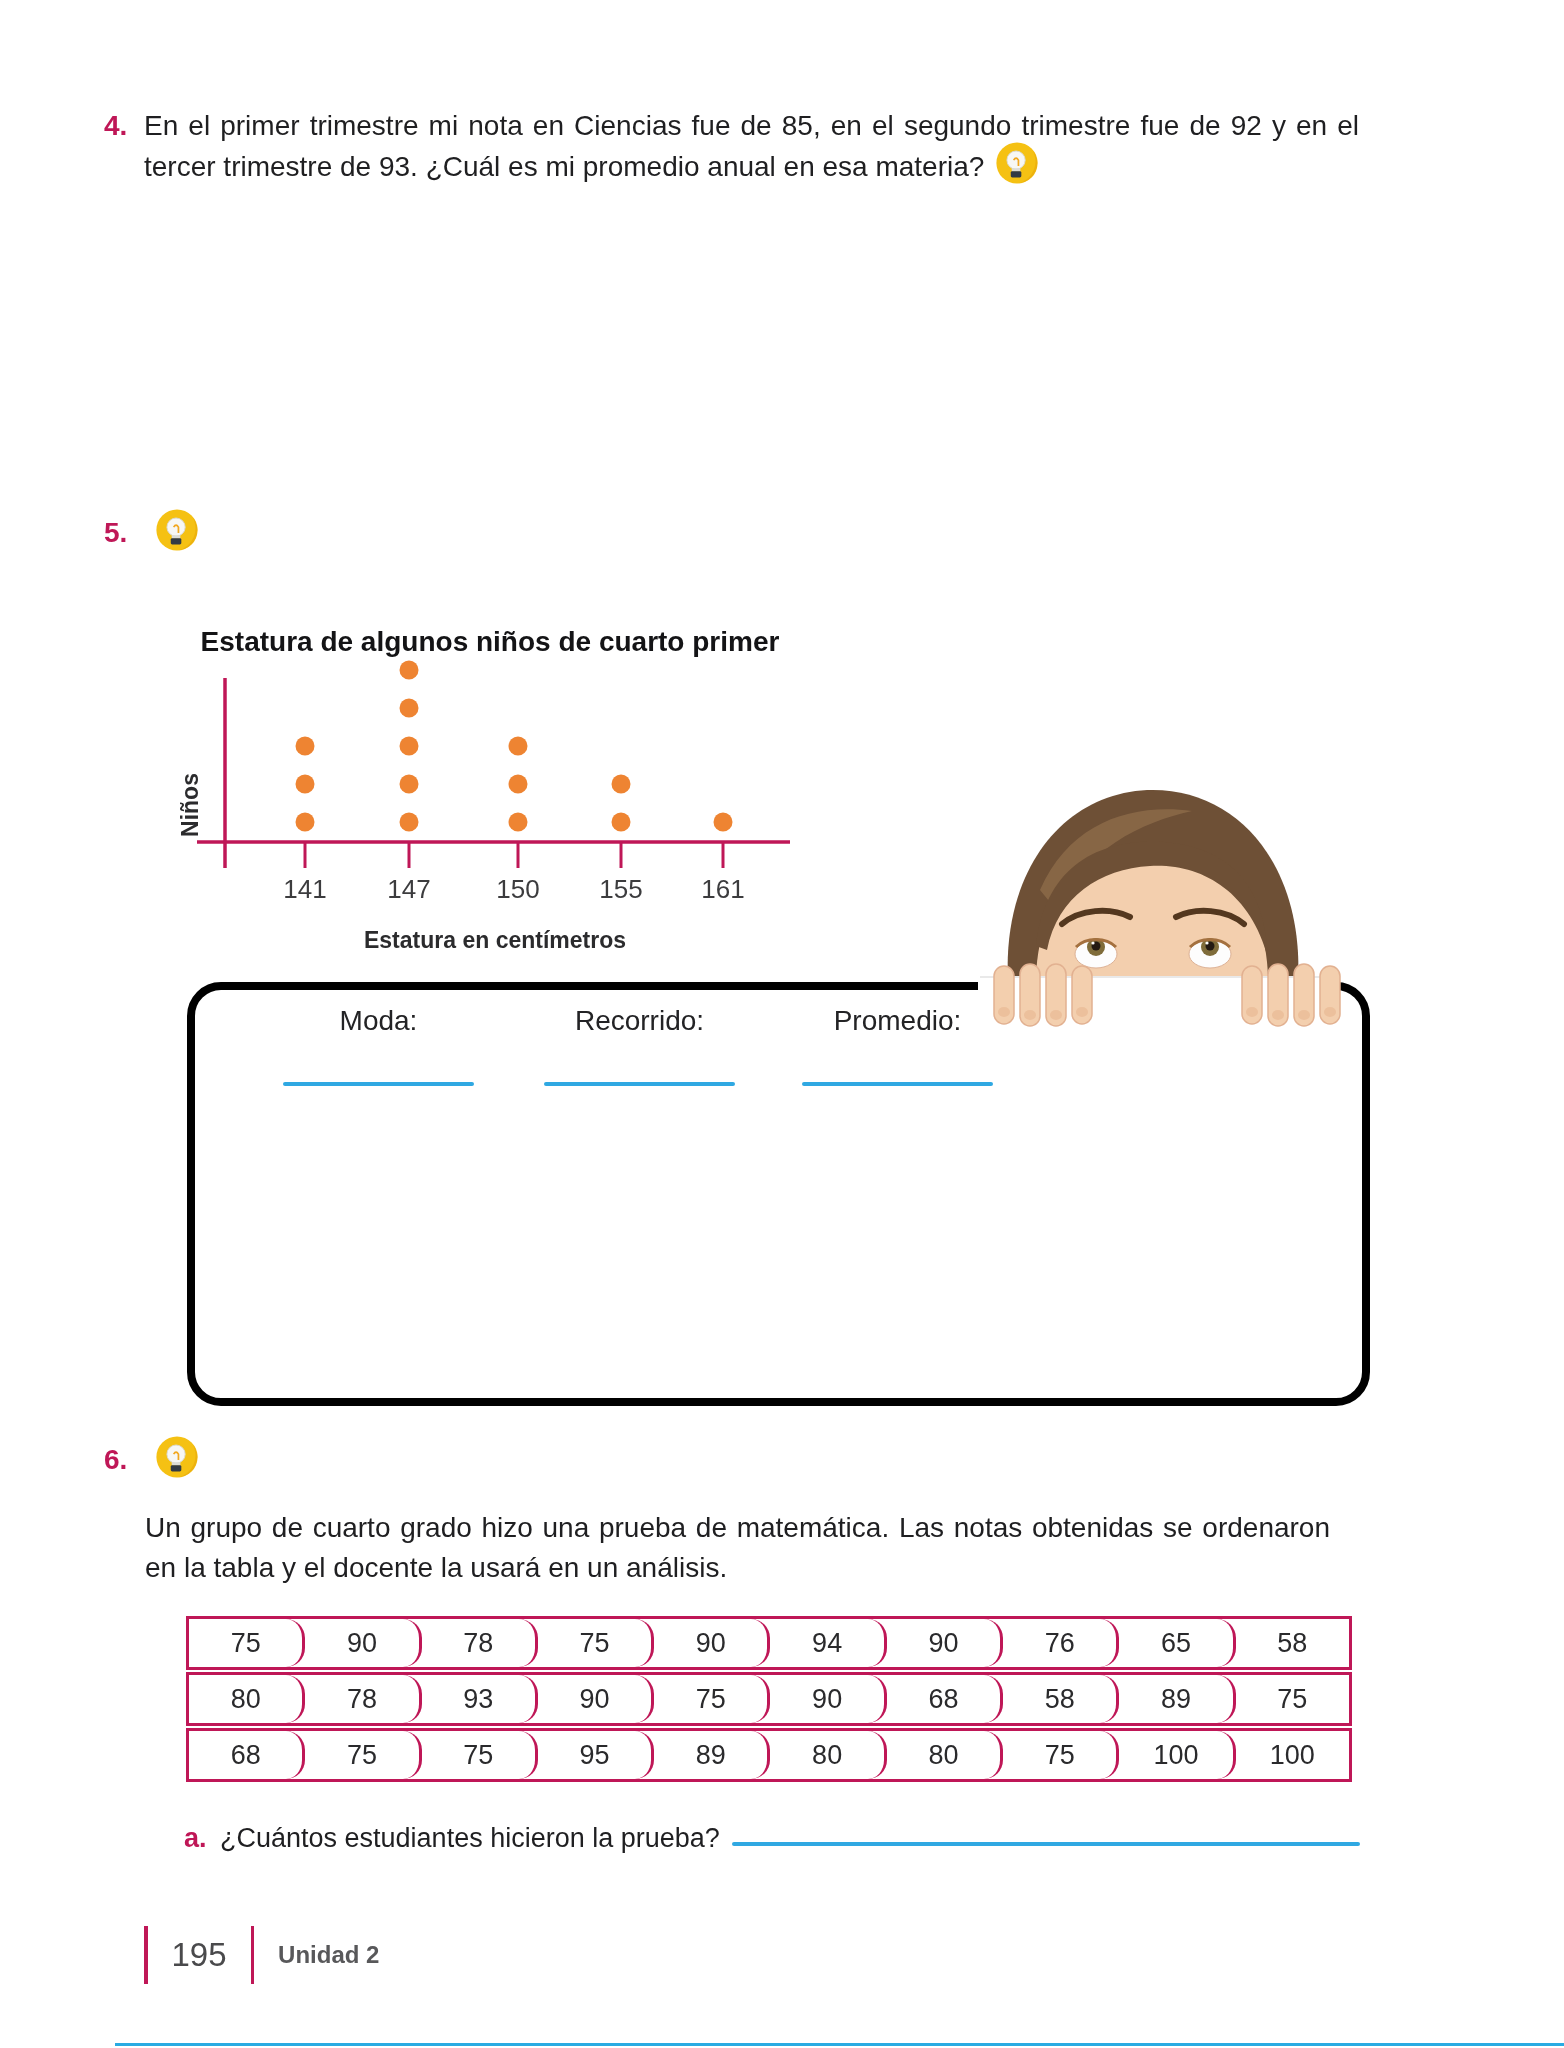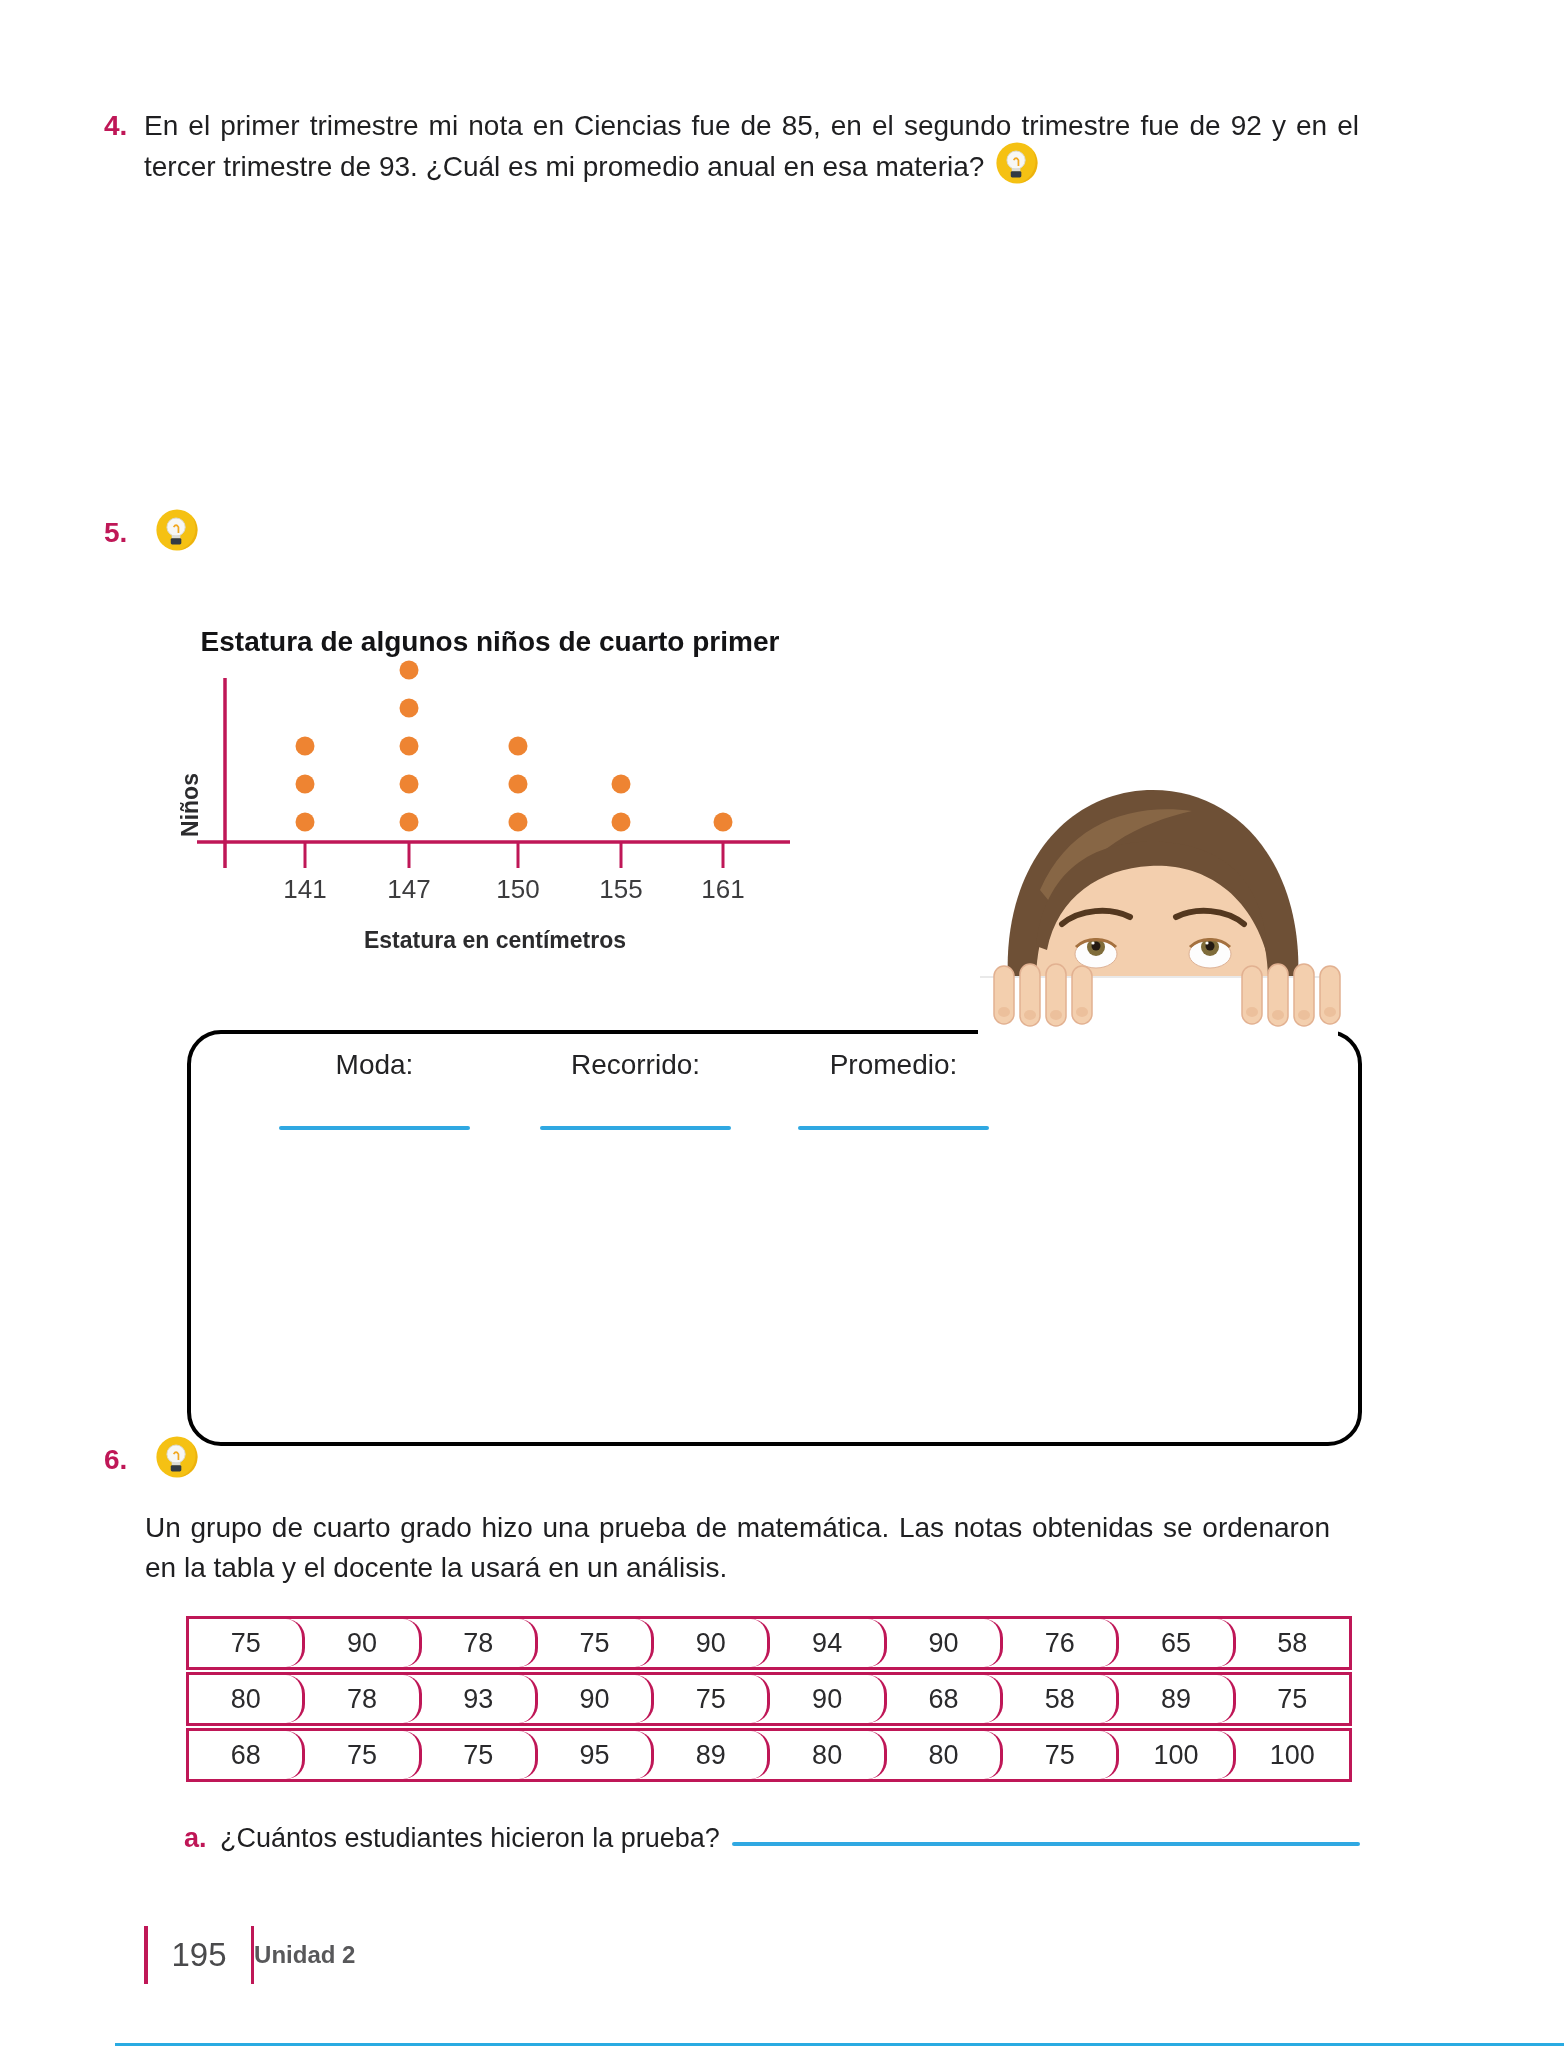--- a/index.html
+++ b/index.html
@@ -11,22 +11,22 @@
   .qtext{font-size:28px;line-height:40px;text-align:justify;}
   .bulb-icon{display:inline-block;width:46px;height:46px;vertical-align:middle;
              margin-left:10px;transform:translateY(-6px);}
   
   .chart-title{position:absolute;left:150px;top:626px;width:680px;text-align:center;
                font-size:28px;font-weight:bold;color:#141416;}
   #chart-plot{position:absolute;left:150px;top:655px;}
   .tick-label{font-family:"Liberation Sans",sans-serif;font-size:26px;fill:#3c3c3e;}
   .axis-label{font-family:"Liberation Sans",sans-serif;font-size:23px;font-weight:bold;fill:#2b2b2d;}
   
-  .answer-box{position:absolute;left:187px;top:1030px;width:1167px;height:408px;
-              border:4px solid #000000;border-radius:34px;background:#fff;z-index:1;}
+  .answer-box{position:absolute;left:187px;top:982px;width:1167px;height:408px;
+              border:8px solid #000000;border-radius:34px;background:#fff;z-index:1;}
   .field{position:absolute;top:14px;width:191px;text-align:center;}
   .field-label{font-size:28px;color:#232325;line-height:34px;}
   .answer-line{margin-top:44px;height:4px;background:#2fa8e2;border-radius:2px;}
   
   .bubble-wrap{position:absolute;left:1038px;top:458px;width:420px;height:340px;z-index:4;}
   .bubble-wrap svg{position:absolute;left:0;top:0;}
   .bubble-text{position:absolute;left:42px;top:10px;width:336px;height:262px;
                display:flex;align-items:center;justify-content:center;
                font-size:22px;line-height:30px;text-align:center;color:#39393b;}
   
@@ -39,21 +39,21 @@
   .score-cell:last-child{border-right:none;}
   
   .sub-a{position:absolute;left:184px;top:1818px;width:1176px;display:flex;align-items:flex-start;}
   .sub-a .qnum{width:36px;flex:0 0 36px;font-size:27px;}
   .sub-a .qtext{font-size:27px;line-height:40px;}
   .sub-a .fill-line{flex:1 1 auto;height:4px;background:#2fa8e2;margin-left:12px;margin-top:24px;border-radius:2px;}
   
   .footer{position:absolute;left:144px;top:1926px;display:flex;align-items:center;height:58px;}
   .footer .vline{width:3.5px;height:58px;background:#bf1757;}
   .page-number{font-size:33px;color:#4a4a4c;padding:0 24px;}
-  .unit-label{font-size:24px;font-weight:bold;color:#58585a;}
+  .unit-label{font-size:24px;font-weight:bold;color:#58585a;margin-left:24px;}
   .bottom-rule{position:absolute;left:115px;top:2043px;width:1449px;height:3px;background:#29abe2;}
 </style>
 </head>
 <body>
 
 <div class="page">
 
   <div class="qblock" style="left:104px;top:106px;width:1300px;">
     <span class="qnum">4.</span>
     <p class="qtext" style="margin:0;width:1215px;"><span>En el primer trimestre mi nota en Ciencias fue de 85, en el segundo trimestre fue de 92 y en el tercer trimestre de 93. ¿Cuál es mi promedio anual en esa materia?</span><span class="bulb-icon"><svg viewBox="0 0 48 48" width="46" height="46">

